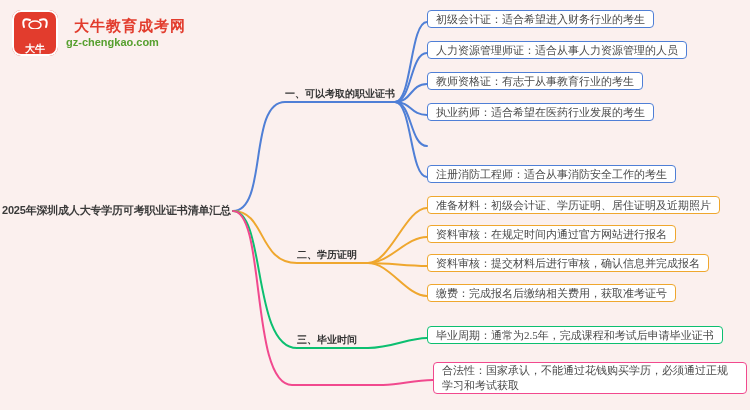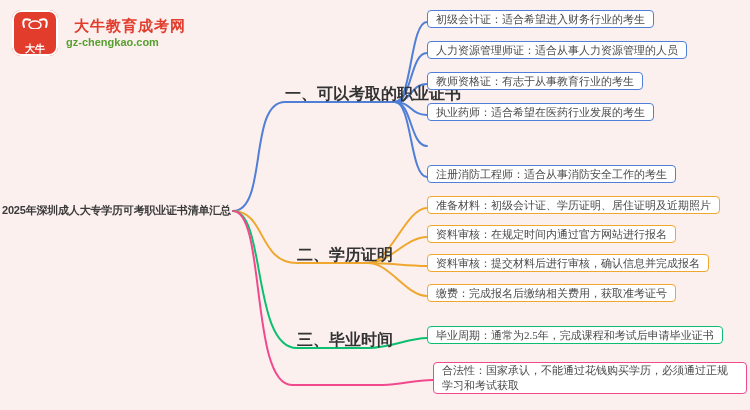--- a/index.html
+++ b/index.html
@@ -14,21 +14,21 @@
   .logo-badge svg{display:block;}
   .logo-badge .badge-txt{color:#fff;font-size:10px;font-weight:bold;line-height:11px;margin-top:14px;}
   .logo-brand{color:#e23c2d;font-size:15px;font-weight:bold;letter-spacing:1px;line-height:18px;margin-left:8px;}
   .logo-domain{color:#57a02f;font-size:11px;font-weight:bold;line-height:14px;}
 
   
   .root-title{position:absolute;left:2px;top:203px;width:236px;font-size:11px;font-weight:bold;
               color:#3a3a3a;letter-spacing:-0.2px;white-space:nowrap;}
 
   
-  .branch-label{position:absolute;font-size:16px;font-weight:600;color:#333;white-space:nowrap;line-height:14px;}
+  .branch-label{position:absolute;font-size:10px;font-weight:600;color:#333;white-space:nowrap;line-height:14px;}
 
   
   .node{position:absolute;background:#fff;border:1px solid #999;border-radius:4px;
         font-size:11px;color:#4a4a4a;line-height:16px;padding:0 8px;white-space:nowrap;}
   .node.wrap{white-space:normal;line-height:15px;}
   .b0{border-color:#4f7fd6;}
   .b1{border-color:#efa72e;}
   .b2{border-color:#0cbf70;font-family:Liberation Serif, serif;}
   .b3{border-color:#f1498e;}
 </style>

